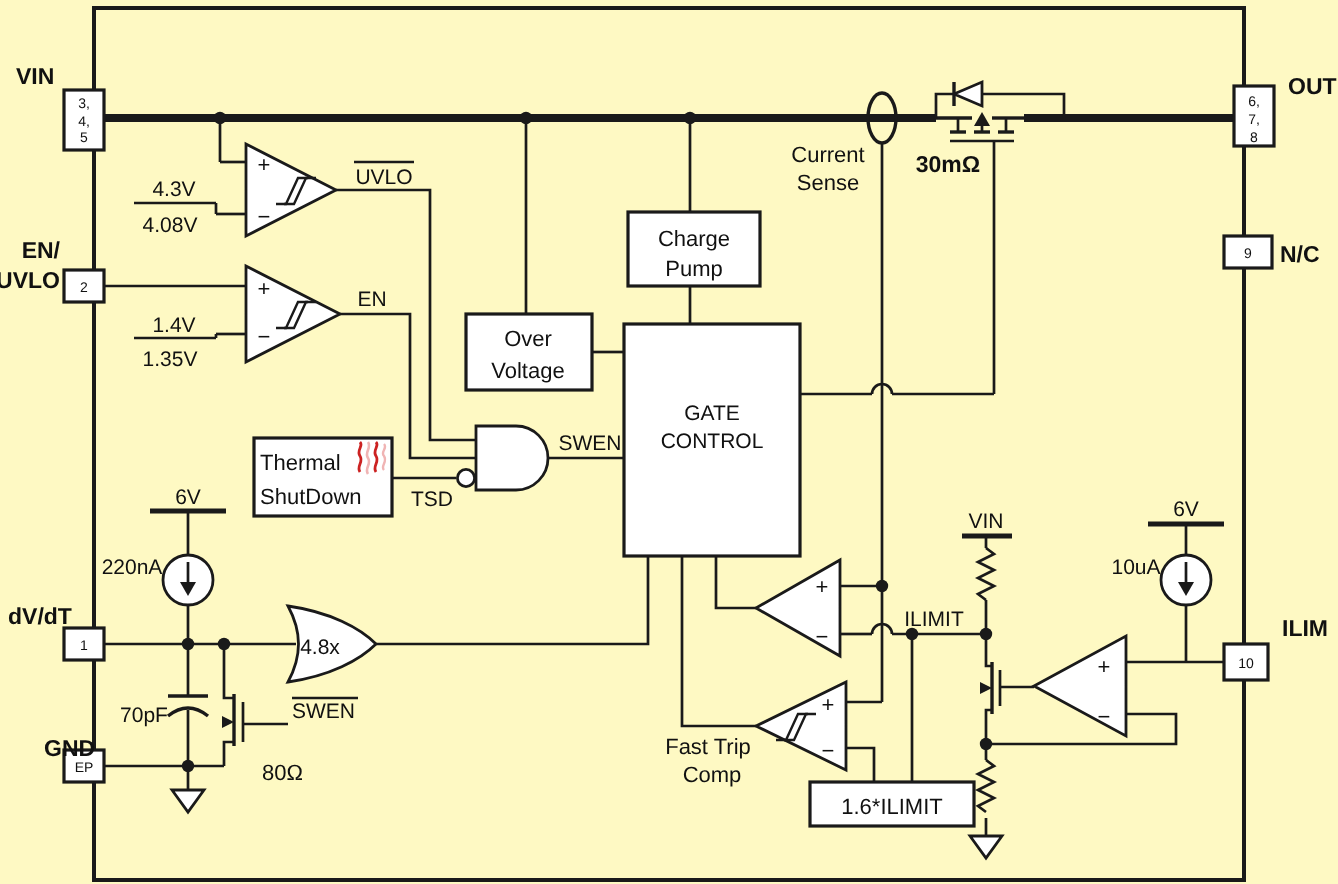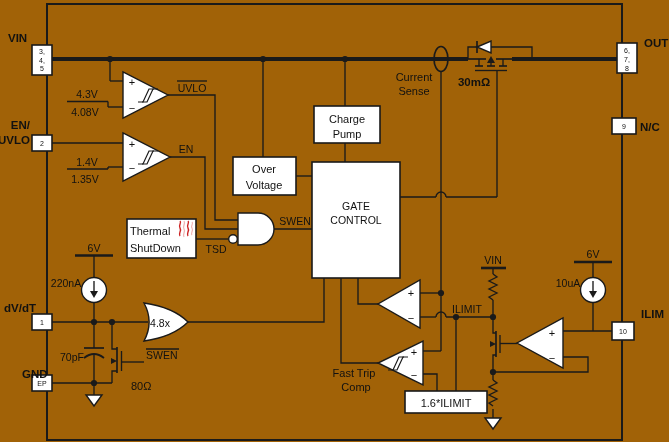--- a/index.html
+++ b/index.html
@@ -1,16 +1,16 @@
 <!DOCTYPE html>
 <html><head>
 <meta charset="utf-8">
 <style>
   html,body{margin:0;padding:0;background:#ffffff;}
-  #canvas{width:669px;height:442px;position:relative;background:#a16207;}
+  #canvas{width:669px;height:442px;position:relative;background:#fef9c3;}
   svg{display:block;}
   .w   {stroke:#1a1a1a;stroke-width:1.35;fill:none;}
   .w2  {stroke:#1a1a1a;stroke-width:1.7;fill:none;}
   .bus {stroke:#1a1a1a;stroke-width:4;fill:none;}
   .bar {stroke:#1a1a1a;stroke-width:2.6;fill:none;}
   .bord{stroke:#1a1a1a;stroke-width:2;fill:none;}
   .box {fill:#ffffff;stroke:#1a1a1a;stroke-width:1.6;}
   .tri {fill:#ffffff;stroke:#1a1a1a;stroke-width:1.4;}
   .dot {fill:#1a1a1a;stroke:none;}
   .arr {fill:#1a1a1a;stroke:none;}

